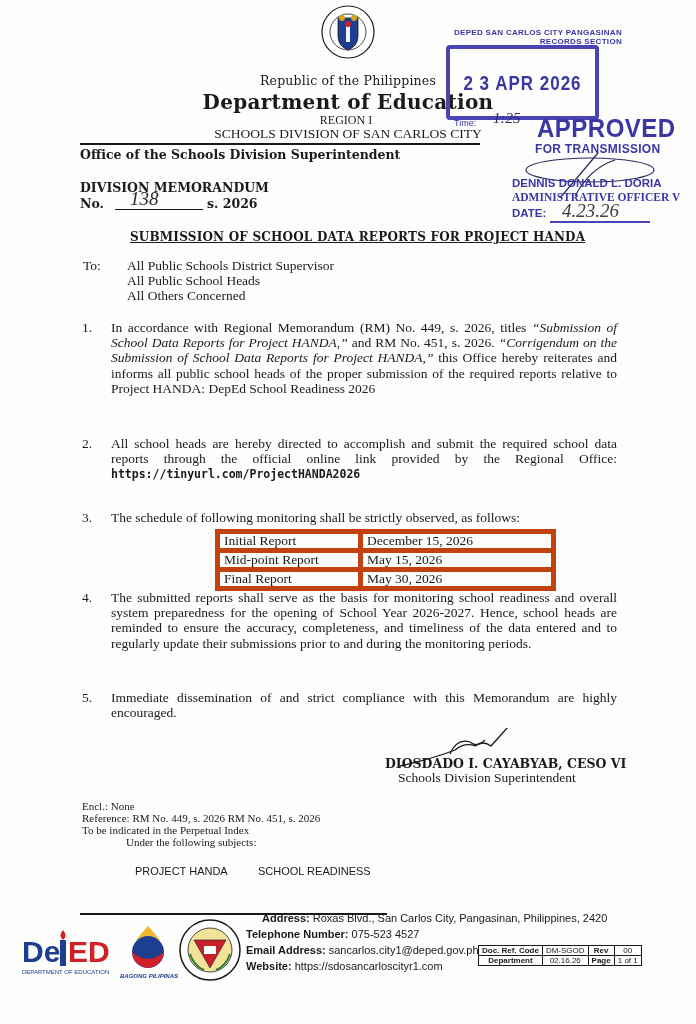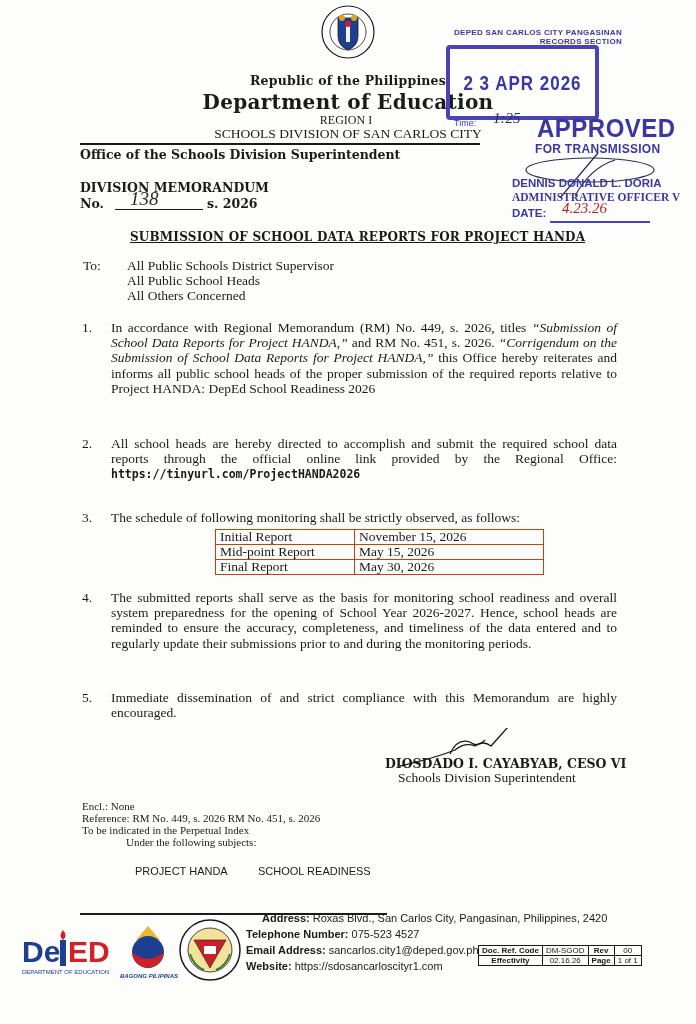--- a/index.html
+++ b/index.html
@@ -3,40 +3,40 @@
 <meta charset="utf-8">
 <style>
   html, body { margin:0; padding:0; }
   body { width:696px; height:1024px; background:#fdfdfb; position:relative; overflow:hidden;
          font-family:"DejaVu Serif", serif; color:#1a1a1a; }
   .abs { position:absolute; }
   .gothic { font-family:"DejaVu Serif", serif; font-weight:bold; }
 
   
   #seal { left:320px; top:4px; width:56px; height:56px; }
-  #hdr-republic { left:0; width:696px; top:73px; text-align:center; font-size:12.5px; font-weight:bold; letter-spacing:0.2px; }
+  #hdr-republic { left:0; width:696px; top:73px; text-align:center; font-size:12.5px; font-weight:normal; letter-spacing:0.2px; }
   #hdr-dept { left:0; width:696px; top:90px; text-align:center; font-size:20px; font-weight:bold; letter-spacing:0.3px; }
   #hdr-region { left:0; width:692px; top:113px; text-align:center; font-size:12px; font-family:"Liberation Serif", serif; }
   #hdr-division { left:0; width:696px; top:126px; text-align:center; font-size:13.5px; font-family:"Liberation Serif", serif; }
   #hdr-rule { left:80px; top:143px; width:400px; height:2px; background:#1a1a1a; }
   #hdr-office { left:80px; top:147px; font-size:12.5px; font-weight:bold; font-family:"DejaVu Serif", serif; }
 
   
   .stamp { color:#3b36a6; }
   #received-stamp { left:446px; top:45px; width:153px; height:75px; border:4px solid #4a43b5; border-radius:4px; box-sizing:border-box; }
   #received-office { left:432px; top:28px; width:190px; font-size:8px; text-align:right; font-family:"Liberation Sans", sans-serif; font-weight:bold; letter-spacing:0.3px; line-height:9px; }
   #received-date { left:446px; top:74px; width:153px; text-align:center; font-size:17px; font-family:"Liberation Sans", sans-serif; font-weight:bold; letter-spacing:1px; transform:scaleY(1.2); }
   #received-time-label { left:454px; top:118px; font-size:9px; font-family:"Liberation Sans", sans-serif; }
   #received-time { left:493px; top:110px; font-size:15px; font-style:italic; color:#2a2a6a; font-family:"Liberation Serif", serif; }
   #approved { left:537px; top:114px; font-size:24px; font-weight:bold; font-family:"Liberation Sans", sans-serif; letter-spacing:0.5px; transform:scaleY(1.1); }
   #for-transmission { left:535px; top:142px; font-size:12px; font-weight:bold; font-family:"Liberation Sans", sans-serif; letter-spacing:0.3px; }
   #signatory-name { left:512px; top:177px; font-size:11.5px; font-weight:bold; font-family:"Liberation Sans", sans-serif; }
   #signatory-title { left:512px; top:191px; font-size:11.5px; font-weight:bold; font-family:Liberation Serif, serif; }
   #stamp-date-label { left:512px; top:207px; font-size:11.5px; font-weight:bold; font-family:"Liberation Sans", sans-serif; }
-  #stamp-date-value { left:562px; top:200px; font-size:15px; font-style:italic; color:#b91c1c; font-family:"Liberation Serif", serif; }
+  #stamp-date-value { left:562px; top:200px; font-size:19px; font-style:italic; color:#404040; font-family:"Liberation Serif", serif; }
   #stamp-date-line { left:550px; top:221px; width:100px; height:2px; background:#4a43b5; }
   #approval-sig { left:520px; top:148px; width:150px; height:60px; }
 
   
   #memo-label { left:80px; top:180px; font-size:12.5px; font-weight:bold; }
   #memo-no-label { left:80px; top:196px; font-size:12.5px; font-weight:bold; }
   #memo-no-line { left:115px; top:209px; width:88px; height:1px; background:#1a1a1a; }
   #memo-no-value { left:130px; top:188px; font-size:19px; font-style:italic; color:#2a2a2a; font-family:"Liberation Serif", serif; }
   #memo-series { left:207px; top:196px; font-size:12.5px; font-weight:bold; }
   #subject { left:130px; top:230px; font-size:12px; font-weight:bold; letter-spacing:0.2px;text-decoration:underline; }
@@ -52,21 +52,21 @@
   .para .body i { font-style:italic; }
   .para .body b.link { font-family:"DejaVu Sans Mono", monospace; font-weight:bold; font-size:11.5px; }
   #p1 { top:320px; }
   #p2 { top:436px; }
   #p3 { top:510px; }
   #p4 { top:590px; }
   #p5 { top:690px; }
 
   
   #schedule-table { left:215px; top:529px; border-collapse:collapse; font-family:"Liberation Serif", serif; font-size:13.5px; }
-  #schedule-table td { border:1px solid #c2410c; padding:0 4px; height:14px; line-height:14px; }
+  #schedule-table td { border:5px solid #c2410c; padding:0 4px; height:14px; line-height:14px; }
   #schedule-table td.c1 { width:130px; }
   #schedule-table td.c2 { width:180px; }
 
   
   #sup-sig { left:395px; top:728px; width:120px; height:40px; }
   #sup-name { left:385px; top:756px; font-size:12.5px; font-weight:bold; }
   #sup-title { left:398px; top:770px; font-size:13.5px; font-family:"Liberation Serif", serif; }
 
   
   .note { left:82px; font-size:11px; font-family:"Liberation Serif", serif; }
@@ -157,21 +157,21 @@
 
 <div id="p3" class="abs para">
   <span class="num">3.</span>
   <div class="body" style="text-align:left">The schedule of following monitoring shall be strictly observed, as follows:</div>
 </div>
 
 <table id="schedule-table" class="abs">
   <tbody>
       <tr>
     <td class="c1">Initial Report</td>
-    <td class="c2">November 15, 2026</td>
+    <td class="c2">December 15, 2026</td>
   </tr>
   <tr>
     <td class="c1">Mid-point Report</td>
     <td class="c2">May 15, 2026</td>
   </tr>
   <tr>
     <td class="c1">Final Report</td>
     <td class="c2">May 30, 2026</td>
   </tr>
 </tbody>
@@ -234,19 +234,19 @@
 
 <table id="docref-table" class="abs">
   <tbody>
       <tr>
     <td class="h">Doc. Ref. Code</td>
     <td>DM-SGOD</td>
     <td class="h">Rev</td>
     <td>00</td>
   </tr>
   <tr>
-    <td class="h">Effectivity</td>
+    <td class="h">Department</td>
     <td>02.16.26</td>
     <td class="h">Page</td>
     <td>1 of 1</td>
   </tr>
 </tbody>
   </table>
 
 </body></html>

